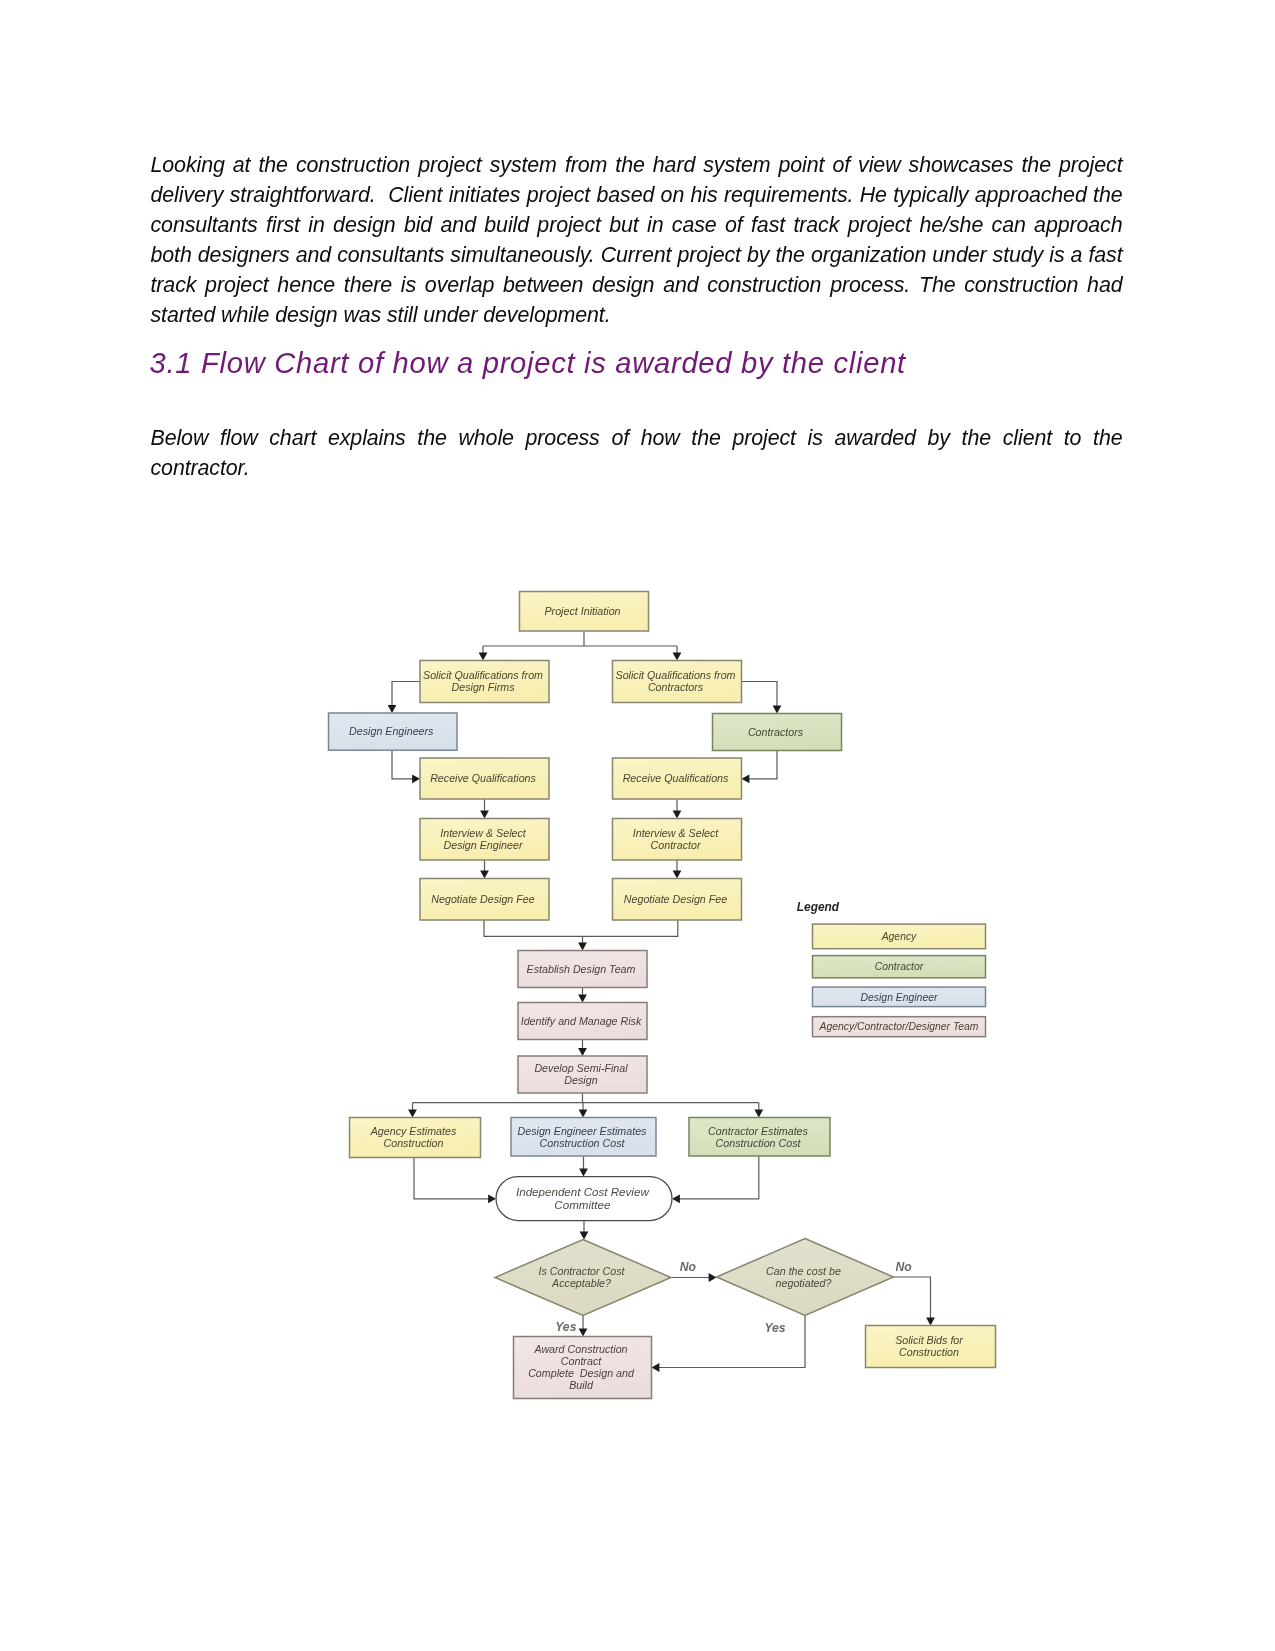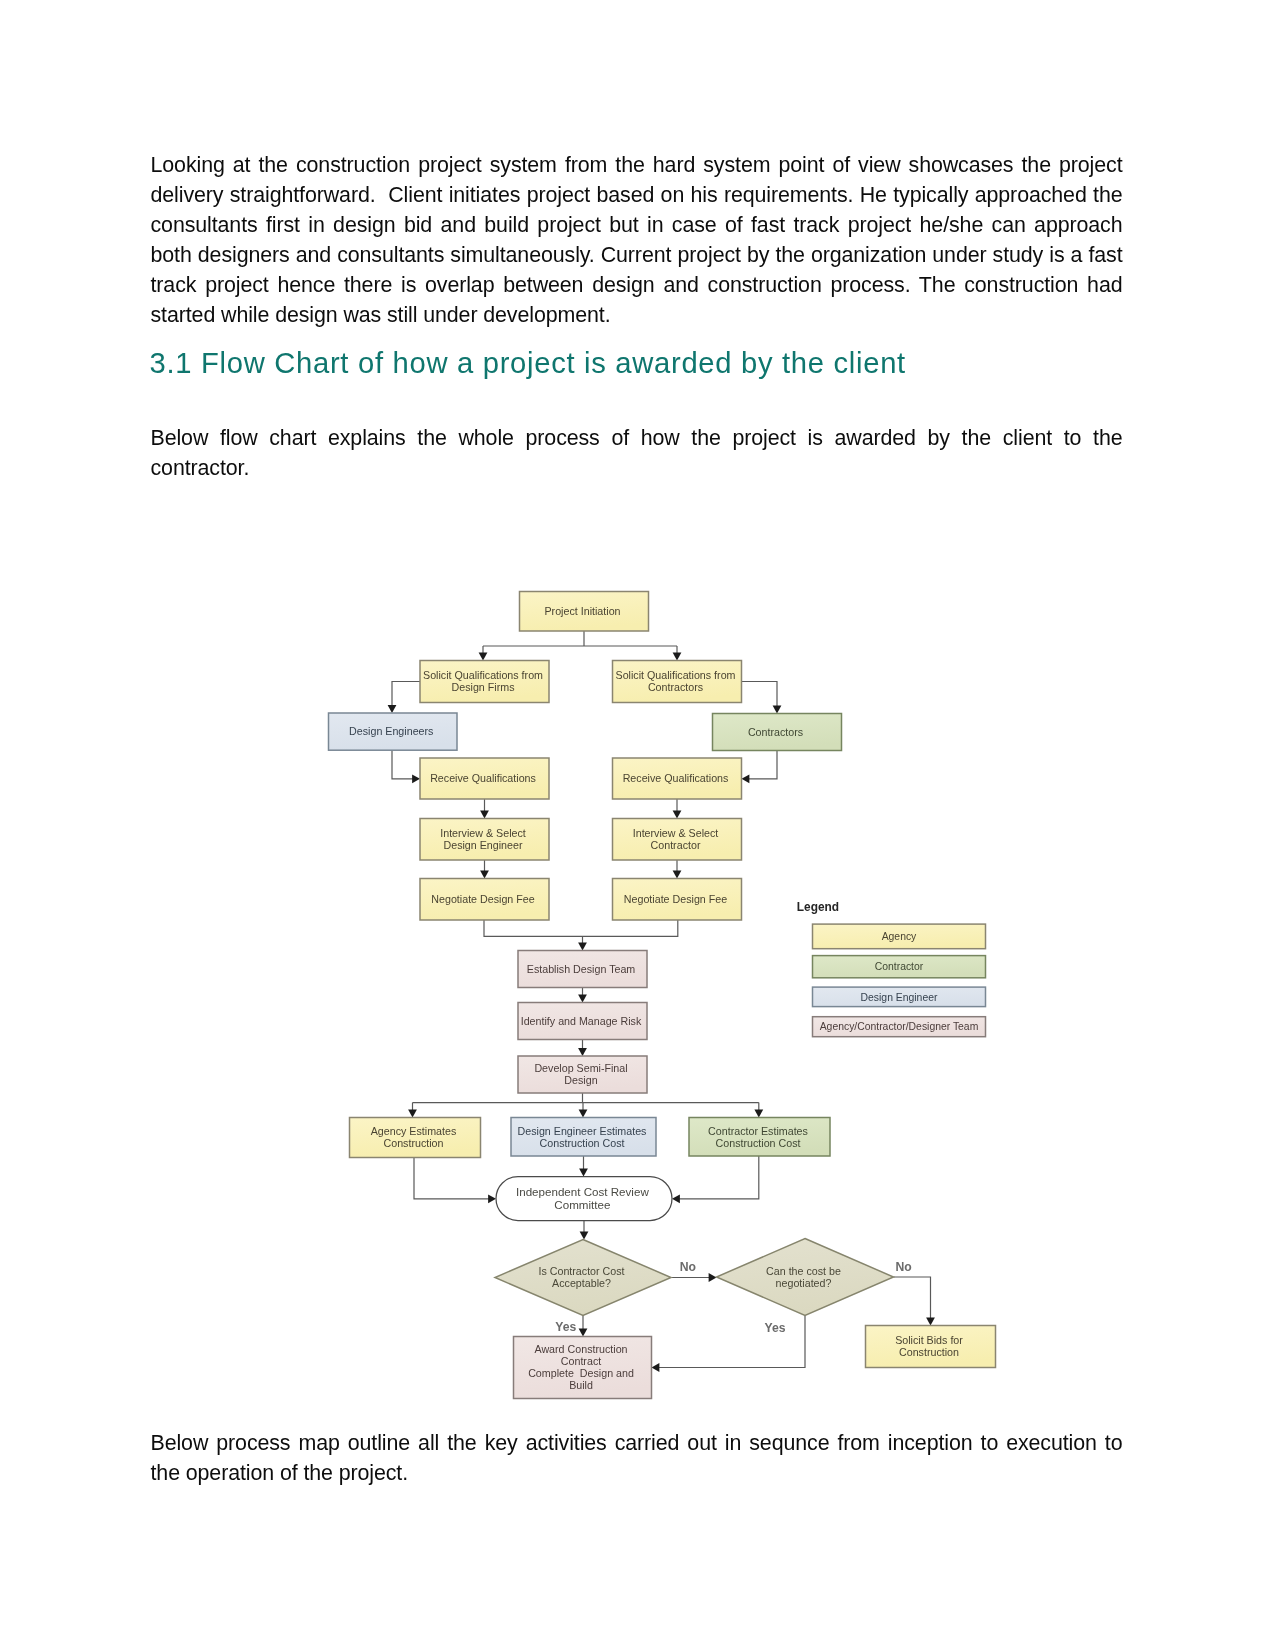--- a/index.html
+++ b/index.html
@@ -1,31 +1,31 @@
 <!DOCTYPE html>
 <html><head>
 <meta charset="utf-8">
 <title>Flow Chart of how a project is awarded by the client</title>
 <style>
 html, body { margin:0; padding:0; background:#ffffff; }
 body { width:1275px; height:1651px; overflow:hidden;
        font-family:"Liberation Sans", sans-serif;
        -webkit-font-smoothing:antialiased; }
-.page { position:relative; width:1275px; height:1651px; background:#ffffff; }
+.page { position:relative; width:1275px; height:1651px; background:#ffffff;font-style:italic; }
 
 .para { position:absolute; left:150.5px; width:972px;
         font-size:21.4px; line-height:29.93px; color:#0d0d0d;
         text-align:justify; text-justify:inter-word;
         letter-spacing:-0.1px; white-space:pre-wrap; margin:0; }
 #intro-paragraph   { top:151.3px; }
 #lead-paragraph    { top:424px; }
 #closing-paragraph { top:1428.6px; }
 
 #section-heading { position:absolute; left:149.6px; top:346.0px; width:980px;
-                   font-size:29.2px; line-height:34px; color:#0f766e;
+                   font-size:29.2px; line-height:34px; color:#701a75;
                    font-weight:400; letter-spacing:0.7px; white-space:nowrap;
                    margin:0; }
 
 #flowchart { position:absolute; left:0; top:0; width:1275px; height:1651px; }
 #flowchart text { dominant-baseline:auto; }
 </style>
 </head>
 <body>
 
 <div class="page">
@@ -283,15 +283,14 @@
 <text x="899.0" y="940.092" text-anchor="middle" font-size="10.4" fill="#4A4432" font-family="Liberation Sans, sans-serif">Agency</text>
 <rect x="812.5" y="955.6" width="173.0" height="22.2" fill="url(#grad-contractor)" stroke="#76855F" stroke-width="1.5"></rect>
 <text x="899.0" y="970.392" text-anchor="middle" font-size="10.4" fill="#3F4733" font-family="Liberation Sans, sans-serif">Contractor</text>
 <rect x="812.5" y="987.1" width="173.0" height="19.5" fill="url(#grad-design_engineer)" stroke="#798794" stroke-width="1.5"></rect>
 <text x="899.0" y="1000.542" text-anchor="middle" font-size="10.4" fill="#36424F" font-family="Liberation Sans, sans-serif">Design Engineer</text>
 <rect x="812.5" y="1016.7" width="173.0" height="20.0" fill="url(#grad-team)" stroke="#877C7A" stroke-width="1.5"></rect>
 <text x="899.0" y="1030.392" text-anchor="middle" font-size="10.4" fill="#4B3D3B" font-family="Liberation Sans, sans-serif">Agency/Contractor/Designer Team</text>
 </g>
   </svg>
 
-  <p class="para" id="closing-paragraph">Below process map outline all the key activities carried out in sequnce from inception to execution to the operation of the project.</p>
 
 </div>
 
 </body></html>

